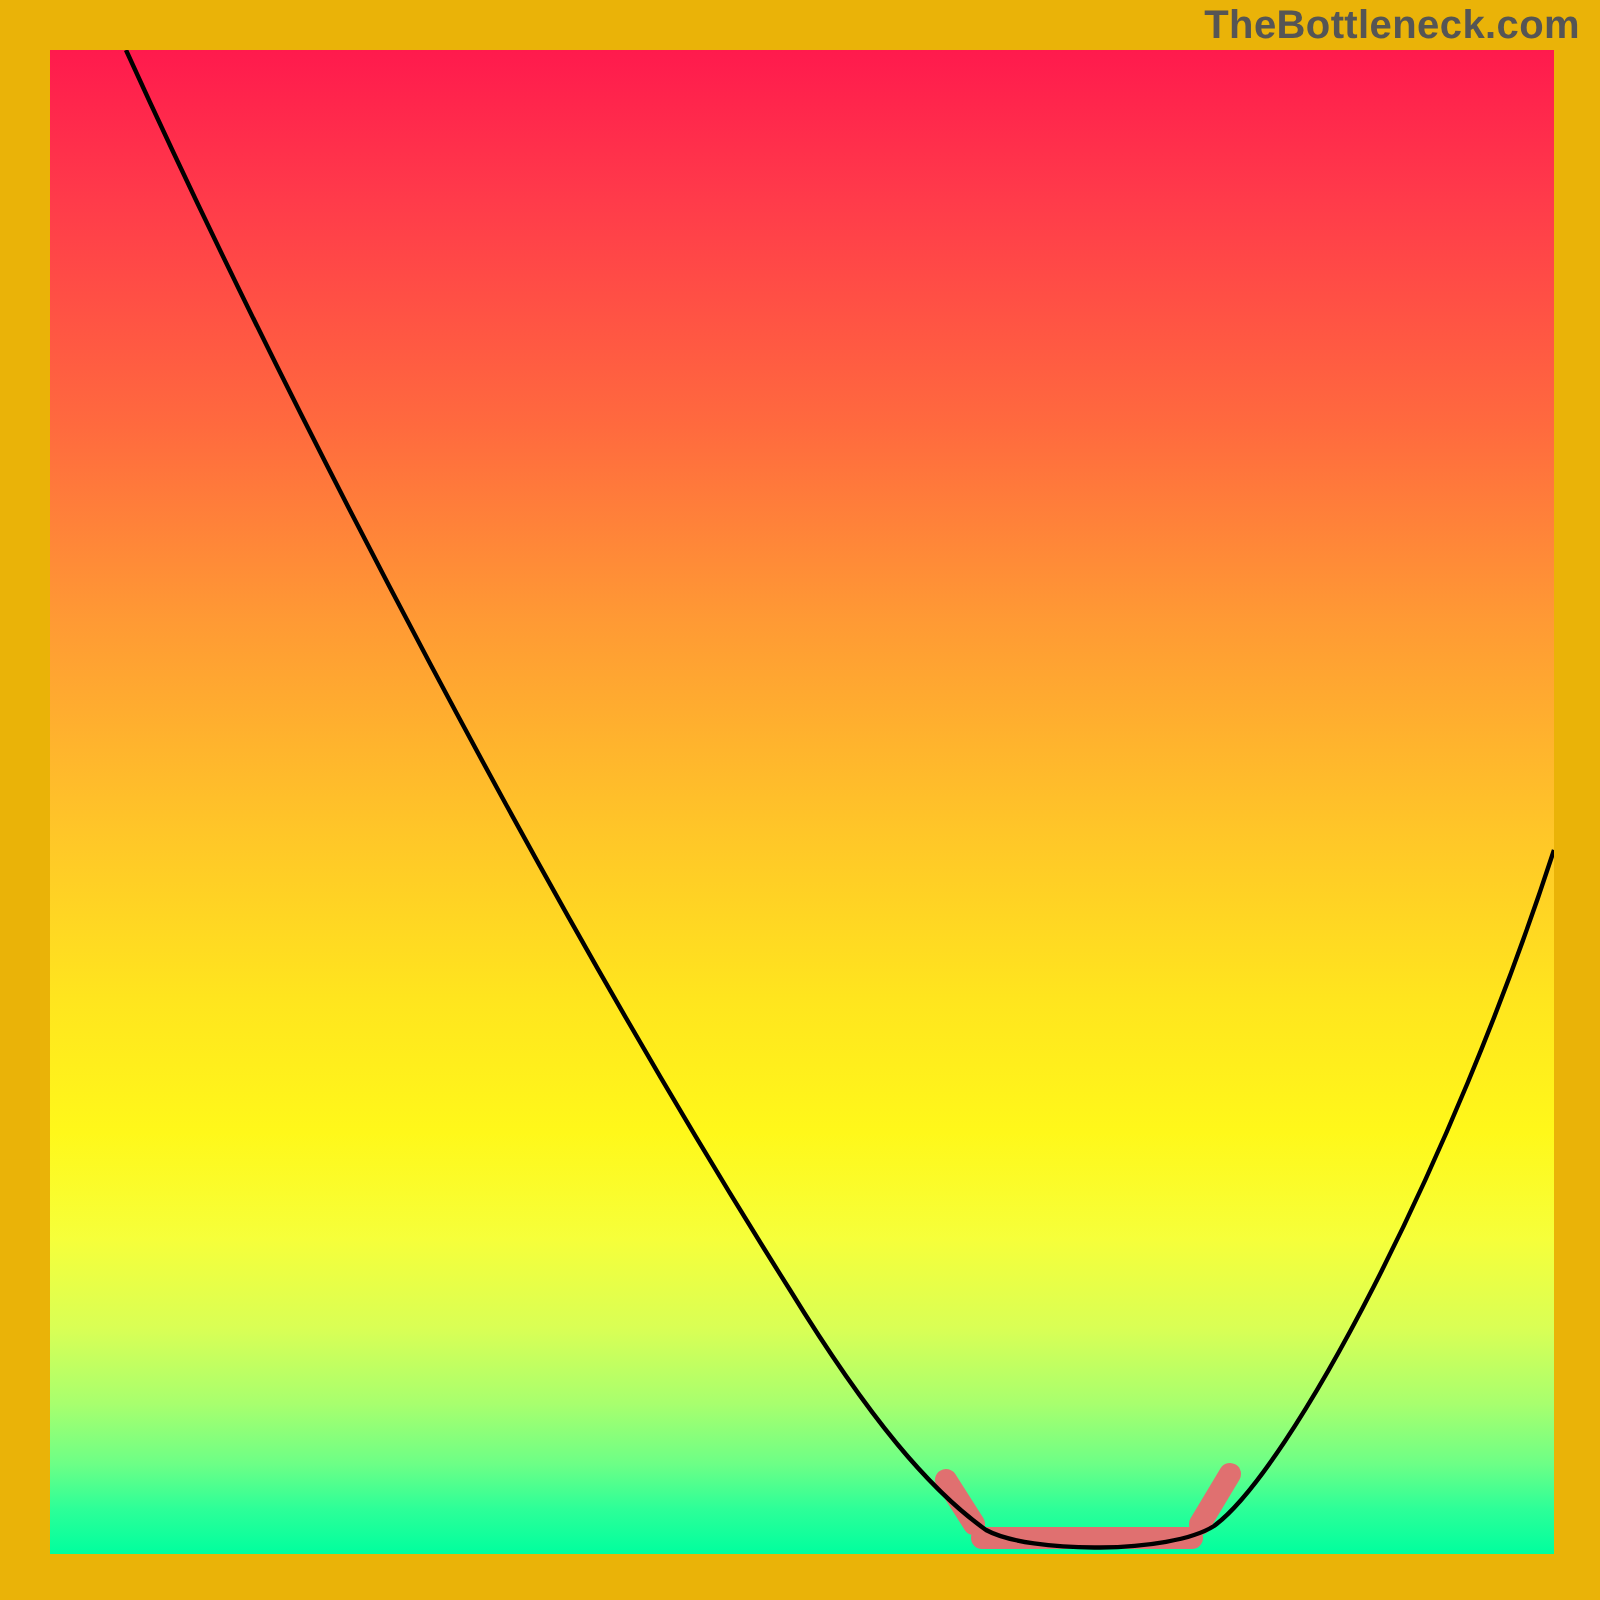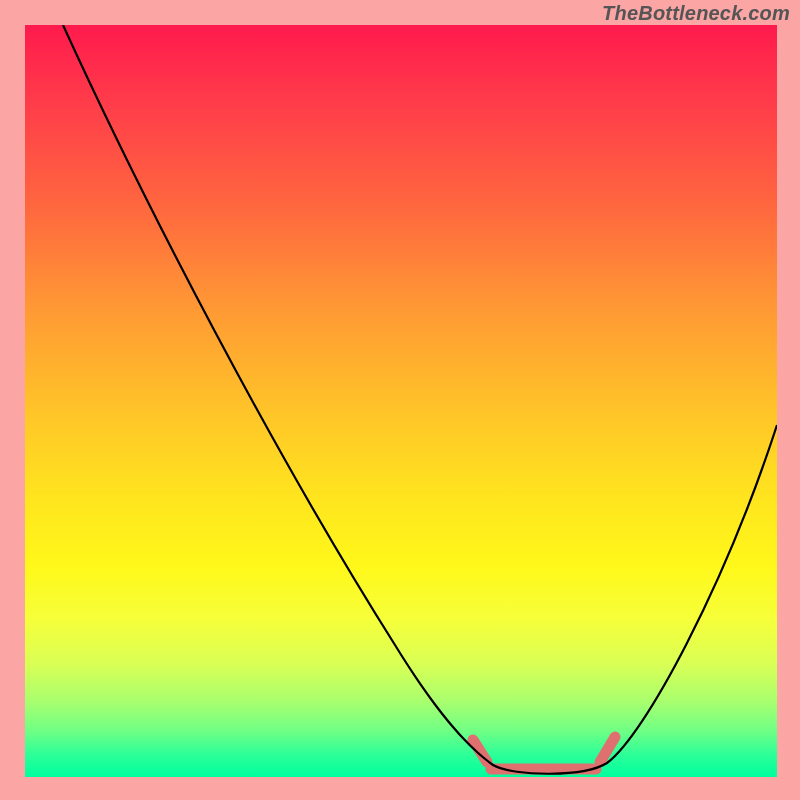--- a/index.html
+++ b/index.html
@@ -8,22 +8,21 @@
     width: 800px;
     height: 800px;
     overflow: hidden;
     background: #000;
     font-family: Arial, Helvetica, sans-serif;
   }
   .stage {
     position: relative;
     width: 800px;
     height: 800px;
-    background: #fca5a5;
-    font-style: italic;
+    background: #eab308;
   }
   .watermark {
     position: absolute;
     top: 2px;
     right: 10px;
     color: #555;
     font-size: 20px;
     font-weight: 600;
     letter-spacing: 0.2px;
     z-index: 10;

